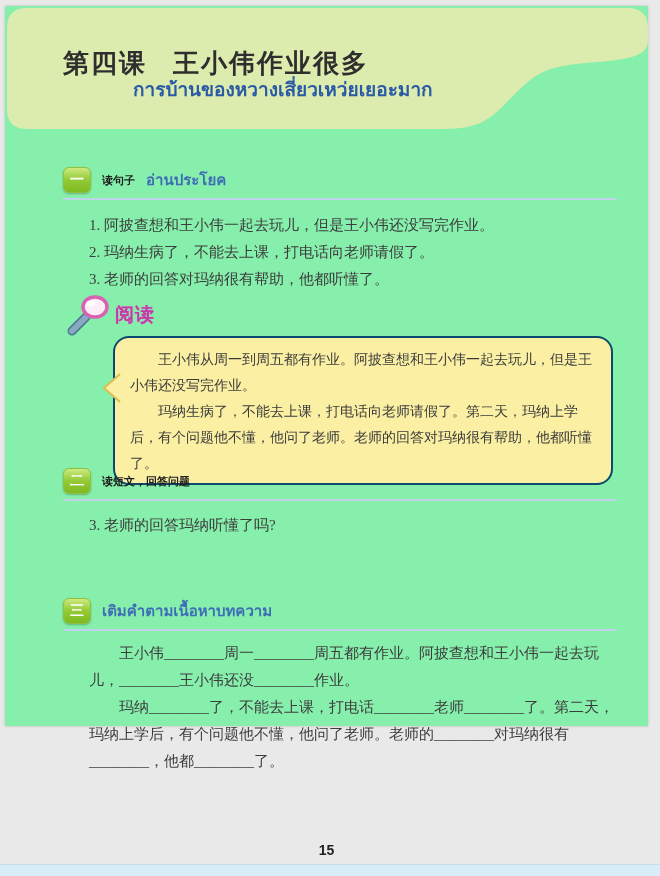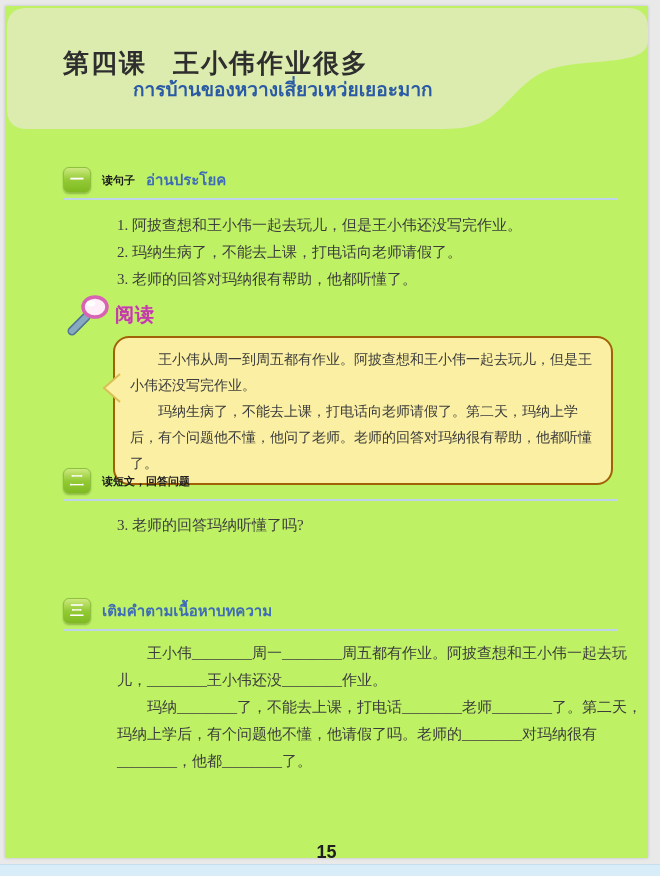--- a/index.html
+++ b/index.html
@@ -5,22 +5,22 @@
   * { margin:0; padding:0; box-sizing:border-box; }
   html,body { width:660px; height:876px; }
   body {
     background:#e9e9e9;
     font-family:"Liberation Sans", sans-serif;
     position:relative;
     overflow:hidden;
   }
   .page {
     position:absolute; left:5px; top:6px;
-    width:643px; height:852px;
-    background:#bef264;
+    width:643px; height:720px;
+    background:#86efac;
     box-shadow:0 0 3px rgba(0,0,0,0.18);
   }
   .bottom-strip {
     position:absolute; left:0; bottom:0;
     width:660px; height:12px;
     background:#d9edf8;
     border-top:1px solid #c4e0f0;
   }
   
   .header-svg { position:absolute; left:2px; top:2px; }
@@ -51,52 +51,52 @@
   .sec-zh { font-size:11px; font-weight:bold; color:#1c1c1c; }
   .sec-th { font-size:15px; font-weight:bold; color:#3e6cb7; }
   .sec-line {
     position:absolute; left:58px; width:554px; height:2px;
     background:#bfd4ea;
   }
   
   .text-block {
     position:absolute; left:84px; width:528px;
     font-family:"Liberation Serif", serif;
-    font-size:15px; color:#3c3c3c; line-height:27px;margin-left:28px;
+    font-size:15px; color:#3c3c3c; line-height:27px;
   }
   .text-block p { margin:0; }
   
   .reading-row {
     position:absolute; left:60px; top:288px;
     display:flex; align-items:center; gap:2px;justify-content:flex-end;
   }
   .reading-label {
     font-size:19px; font-weight:bold; color:#c23ba6;
     letter-spacing:1px;
     text-shadow:0 0 1px #e88fd0;
   }
   
   .bubble {
     position:absolute; left:108px; top:330px; width:500px;
     background:#faefa3;
-    border:2px solid #a16207;
+    border:2px solid #0c4a6e;
     border-radius:16px;
     padding:8px 15px 7px 15px;
     font-size:14px; line-height:26px; color:#3b3b3b;
     font-family:"Liberation Sans", sans-serif;
   }
   .bubble p { text-indent:2em; margin:0; }
   .bubble-tail { position:absolute; left:-14px; top:34px; }
   
   .fillin { line-height:27px; }
   .fillin p { text-indent:2em; }
   
   .page-number {
     position:absolute; left:0; top:836px; width:643px;
-    text-align:center; font-weight:bold; font-size:18px; color:#1f1f1f;
+    text-align:center; font-weight:bold; font-size:14px; color:#1f1f1f;
   }
 </style>
 </head>
 <body>
 
 <div class="page">
 
   <svg class="header-svg" width="642" height="128" viewBox="0 0 642 128">
     <path d="M 20,0 H 620 Q 641,0 641,20 V 32
              C 641,47 626,51 590,54
@@ -153,20 +153,20 @@
   </div>
 
   <div class="section-header" style="top:592px">
     <div class="badge">三</div>
     <span class="sec-th">เติมคำตามเนื้อหาบทความ</span>
   </div>
   <div class="sec-line" style="top:623px"></div>
 
   <div class="text-block fillin" style="top:634px">
     <p>王小伟________周一________周五都有作业。阿披查想和王小伟一起去玩儿，________王小伟还没________作业。</p>
-    <p>玛纳________了，不能去上课，打电话________老师________了。第二天，玛纳上学后，有个问题他不懂，他请假了吗。老师的________对玛纳很有________，他都________了。</p>
+    <p>玛纳________了，不能去上课，打电话________老师________了。第二天，玛纳上学后，有个问题他不懂，他问了老师。老师的________对玛纳很有________，他都________了。</p>
   </div>
 
   <div class="page-number">15</div>
 
 </div>
 
 <div class="bottom-strip"></div>
 
 </body></html>

